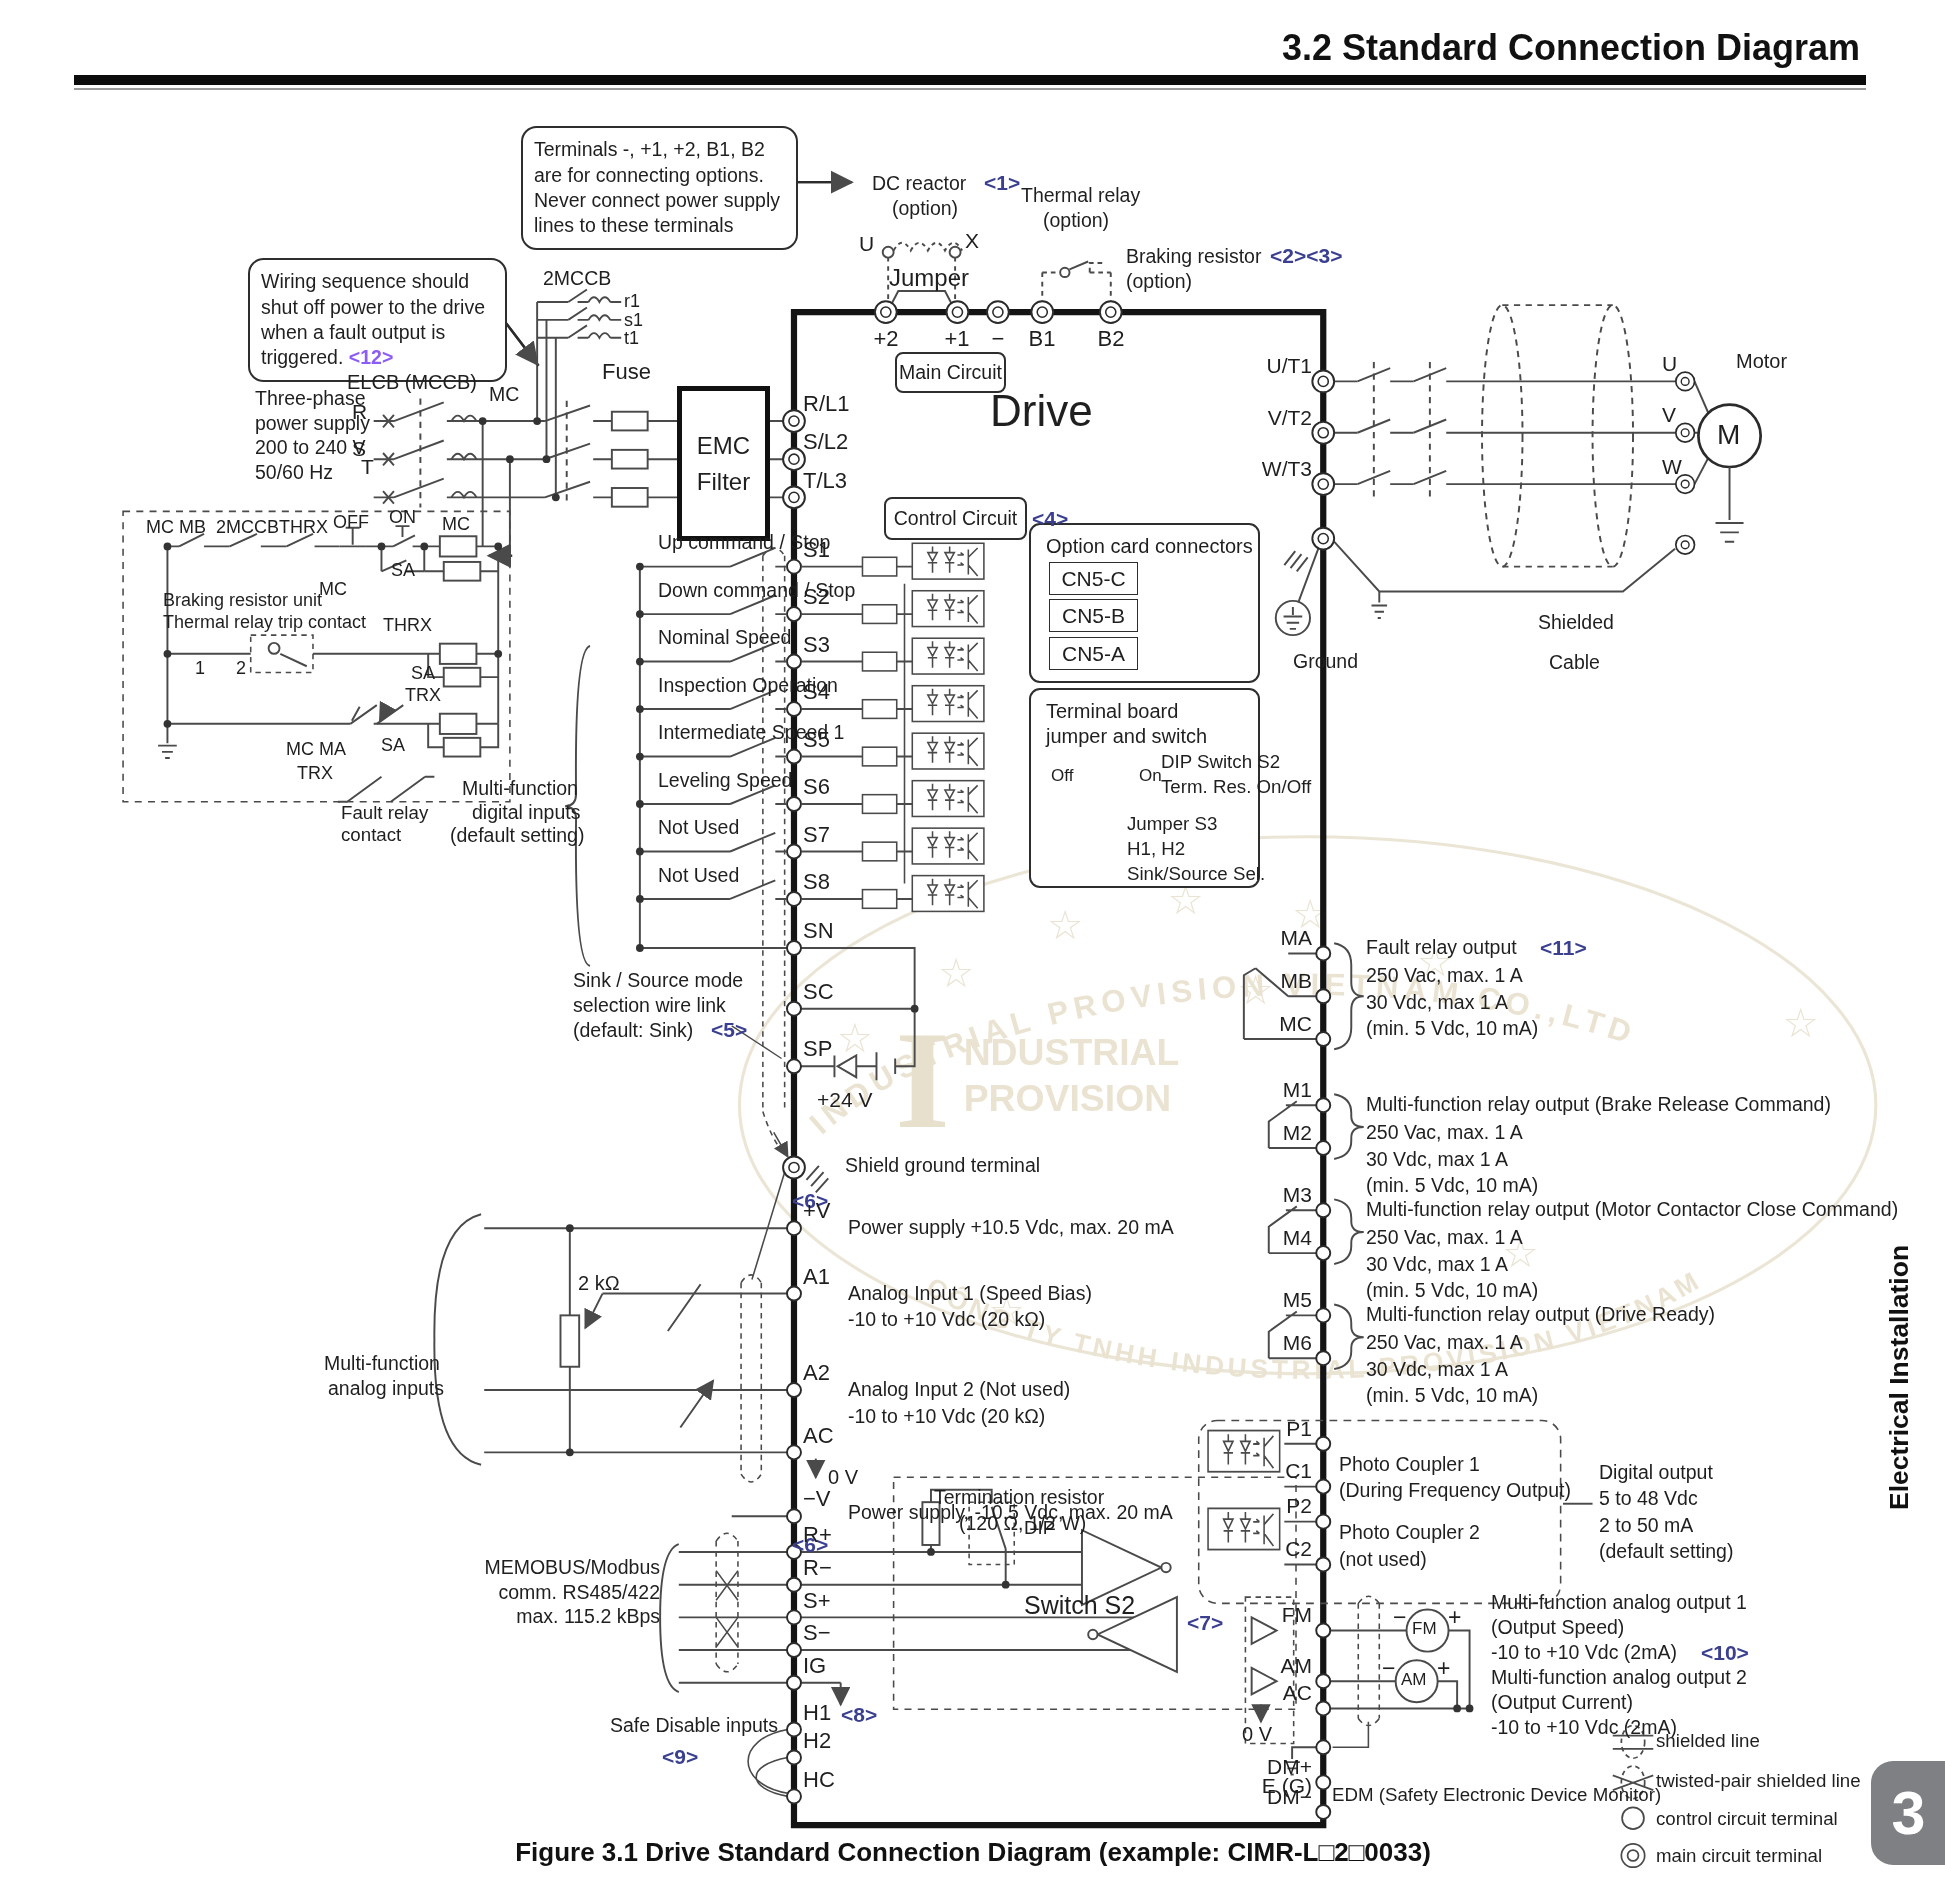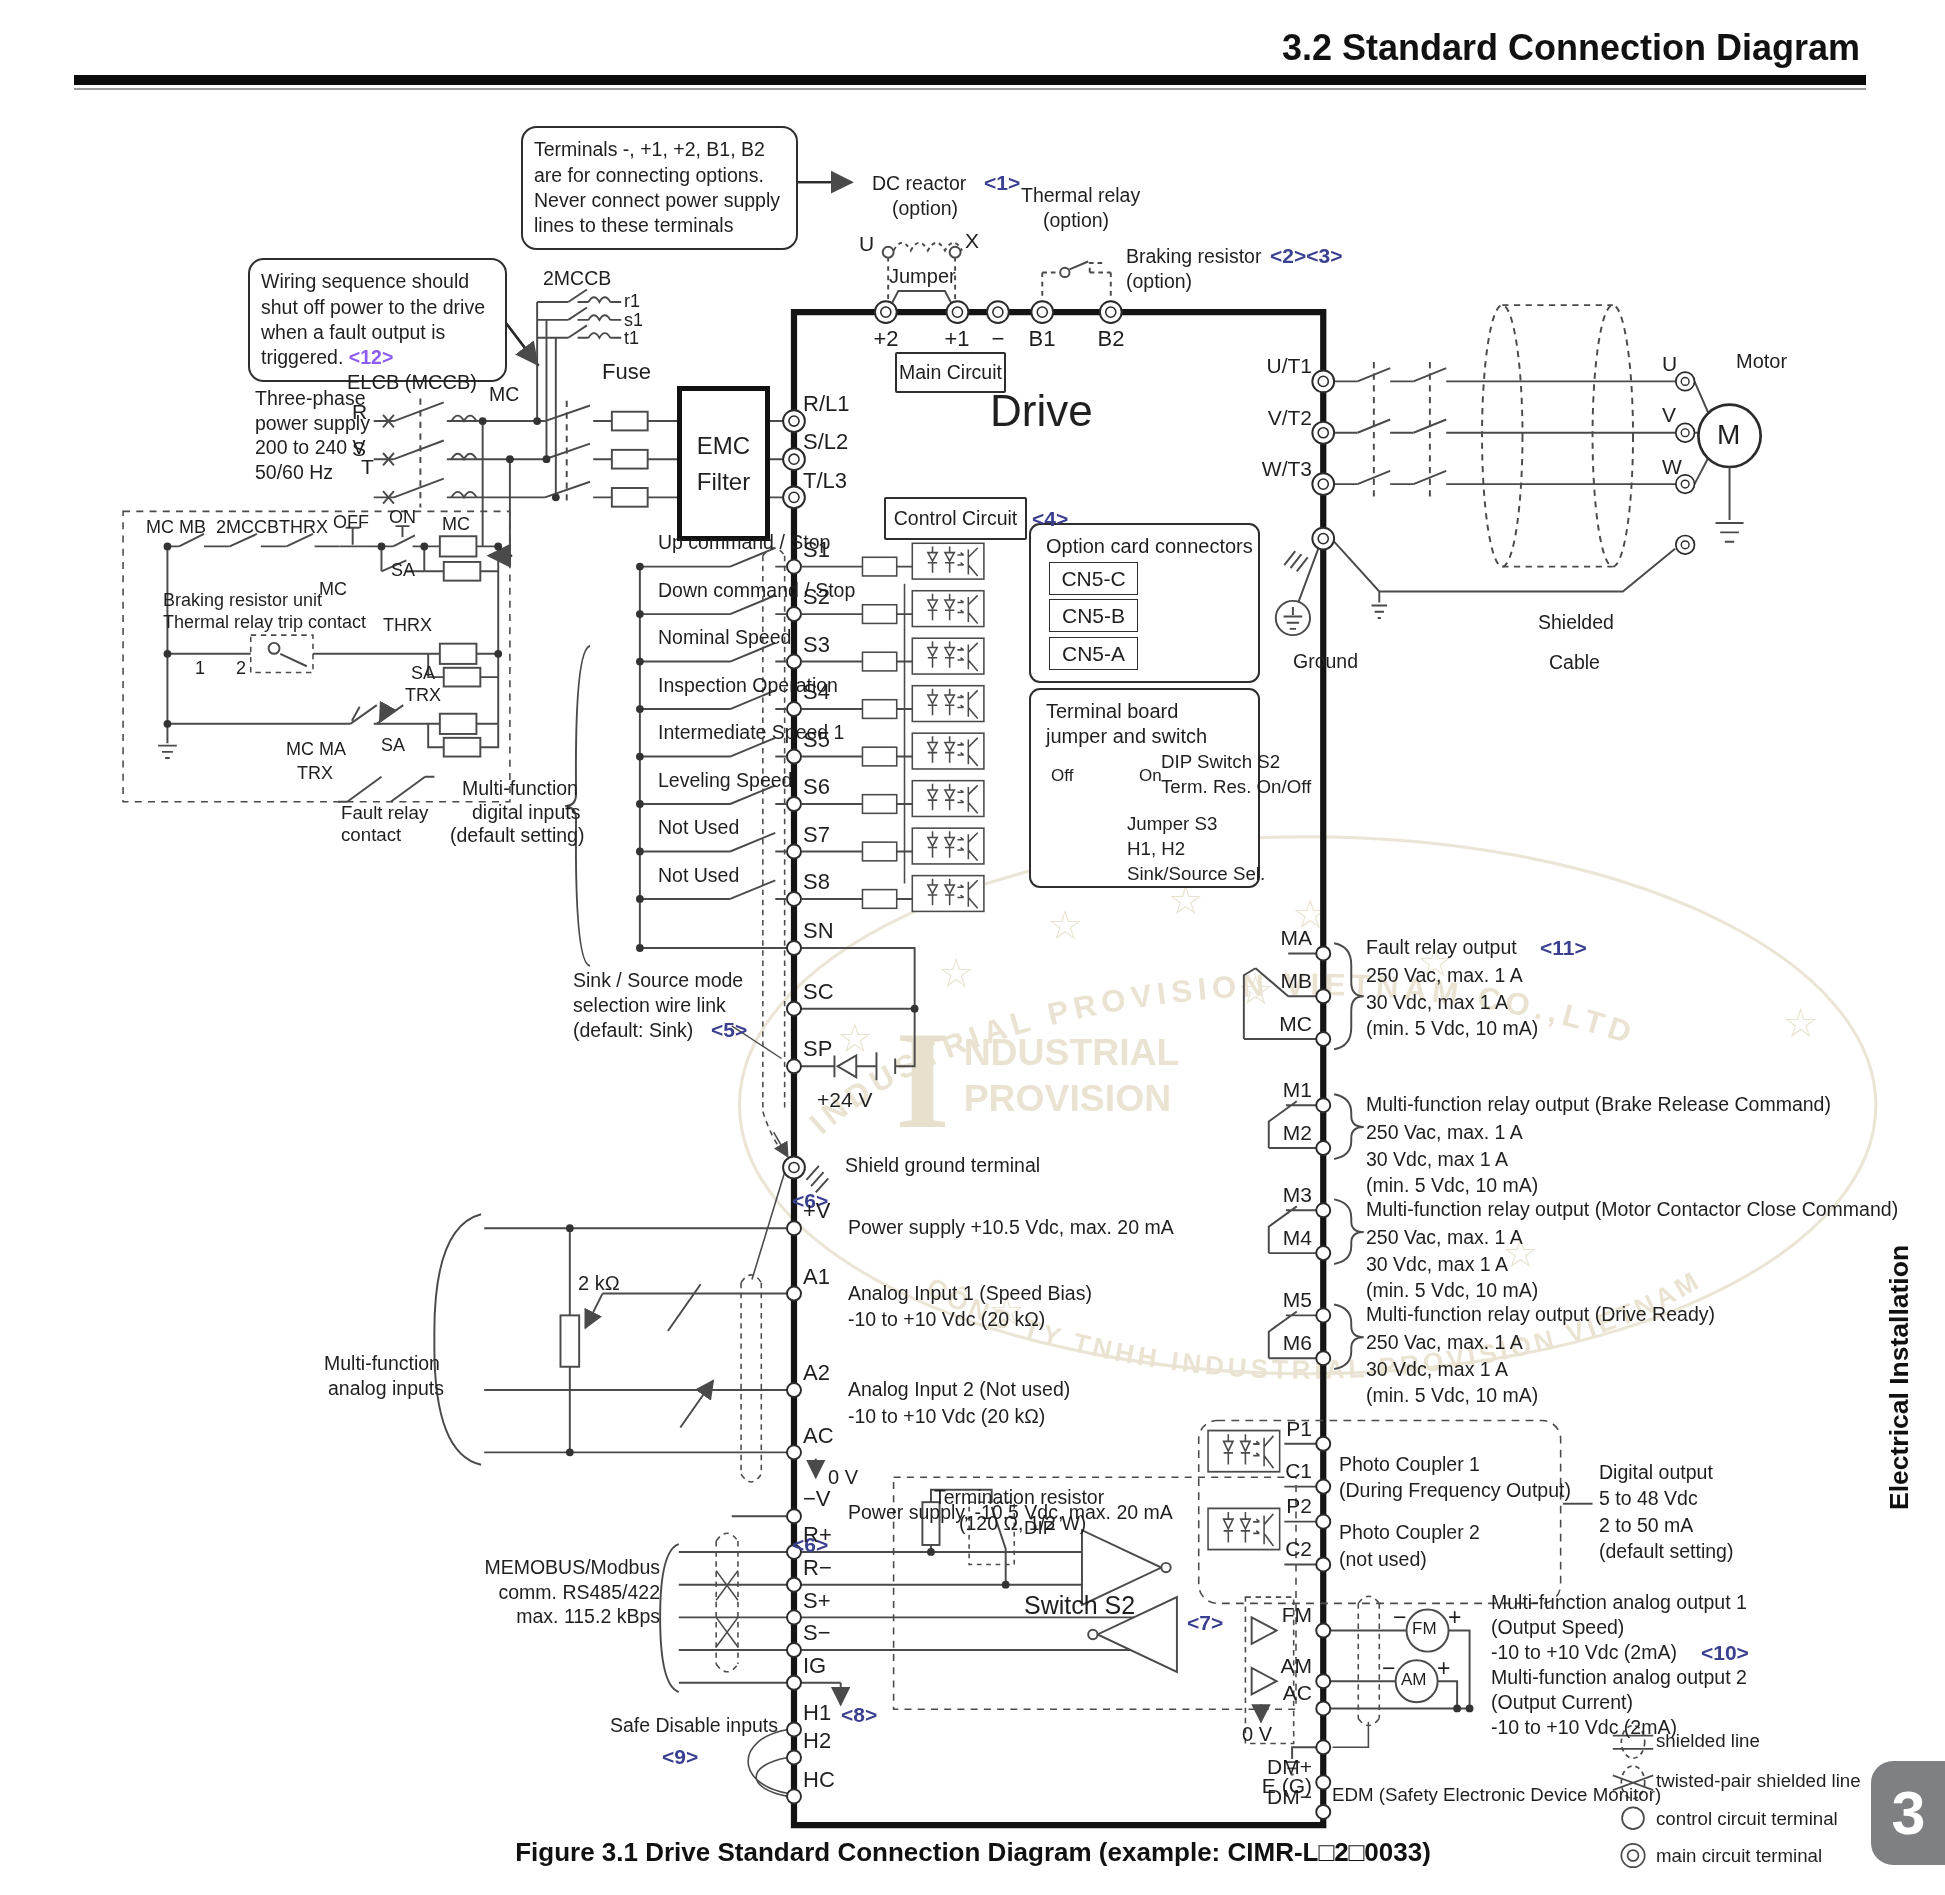--- a/index.html
+++ b/index.html
@@ -6,21 +6,21 @@
   #page{position:relative;width:1946px;height:1896px;background:#fff;overflow:hidden;
         font-family:"Liberation Sans",sans-serif;color:#1f1f1f;}
   svg{position:absolute;left:0;top:0;}
   .lb{position:absolute;white-space:nowrap;line-height:1.12;color:#1f1f1f;}
   .hdr{position:absolute;top:26.5px;right:86px;font-size:36px;font-weight:bold;color:#111;}
   .rule1{position:absolute;left:74px;top:75px;width:1792px;height:10px;background:#0c0c0c;}
   .rule2{position:absolute;left:74px;top:88px;width:1792px;height:2.3px;background:#9a9a9a;}
   .callout{position:absolute;border:2.3px solid #2e2e2e;border-radius:15.6px;background:#fff;
            font-size:19.5px;padding:9.3px 11px;line-height:1.3;}
   .obox{position:absolute;border:2.3px solid #2e2e2e;border-radius:11px;background:#fff;}
-  .cbox{position:absolute;border:2.3px solid #2e2e2e;border-radius:2px;background:#fff;
+  .cbox{position:absolute;border:2.3px solid #2e2e2e;border-radius:8px;background:#fff;
         display:flex;align-items:center;justify-content:center;font-size:19.5px;}
   .cn5{position:absolute;border:1.6px solid #2e2e2e;background:#fff;display:flex;
        align-items:center;justify-content:center;font-size:21px;}
   .emc{position:absolute;left:677px;top:386px;width:83px;height:145px;border:5.4px solid #111;
        background:#fff;display:flex;flex-direction:column;align-items:center;justify-content:center;
        font-size:24px;line-height:1.5;}
   .caption{position:absolute;left:0;top:1837px;width:1946px;text-align:center;
            font-size:26px;font-weight:bold;color:#111;}
   .sidebar{position:absolute;left:1884px;top:918px;height:592px;width:36px;
            writing-mode:vertical-rl;transform:rotate(180deg);font-size:26.5px;font-weight:bold;color:#111;}
@@ -407,21 +407,21 @@
 <div class="cn5" style="left:1049px;top:599px;width:87px;height:31px;">CN5-B</div>
 <div class="cn5" style="left:1049px;top:637px;width:87px;height:31px;">CN5-A</div>
 <div class="obox" style="left:1029px;top:688px;width:227px;height:196px;"></div>
 
 <div id="overlay">
       <span class="lb" style="font-size: 19.5px; left: 872px; top: 173px;">DC reactor</span>
       <span class="lb" style="font-size: 21px; font-weight: bold; color: rgb(58, 63, 143); left: 984px; top: 171px;">&lt;1&gt;</span>
       <span class="lb" style="font-size: 19.5px; left: 892px; top: 198px;">(option)</span>
       <span class="lb" style="font-size: 21px; left: 859px; top: 232px;">U</span>
       <span class="lb" style="font-size: 21px; left: 965px; top: 229px;">X</span>
-      <span class="lb" style="font-size: 20px; left: 889px; top: 265px;">Jumper</span>
+      <span class="lb" style="font-size: 24px; left: 889px; top: 265px;">Jumper</span>
       <span class="lb" style="font-size: 19.5px; left: 1021px; top: 185px;">Thermal relay</span>
       <span class="lb" style="font-size: 19.5px; left: 1043px; top: 210px;">(option)</span>
       <span class="lb" style="font-size: 19.5px; left: 1126px; top: 246px;">Braking resistor</span>
       <span class="lb" style="font-size: 21px; font-weight: bold; color: rgb(58, 63, 143); left: 1270px; top: 244px;">&lt;2&gt;&lt;3&gt;</span>
       <span class="lb" style="font-size: 19.5px; left: 1126px; top: 271px;">(option)</span>
       <span class="lb" style="font-size: 44px; left: 990px; top: 386px;">Drive</span>
       <span class="lb" style="font-size: 21px; font-weight: bold; color: rgb(58, 63, 143); left: 1032px; top: 507px;">&lt;4&gt;</span>
       <span class="lb" style="font-size: 20px; left: 347px; top: 355px; margin-top: 16px;">ELCB (MCCB)</span>
       <span class="lb" style="font-size: 19.5px; left: 255px; top: 388px;">Three-phase</span>
       <span class="lb" style="font-size: 19.5px; left: 255px; top: 413px;">power supply</span>

